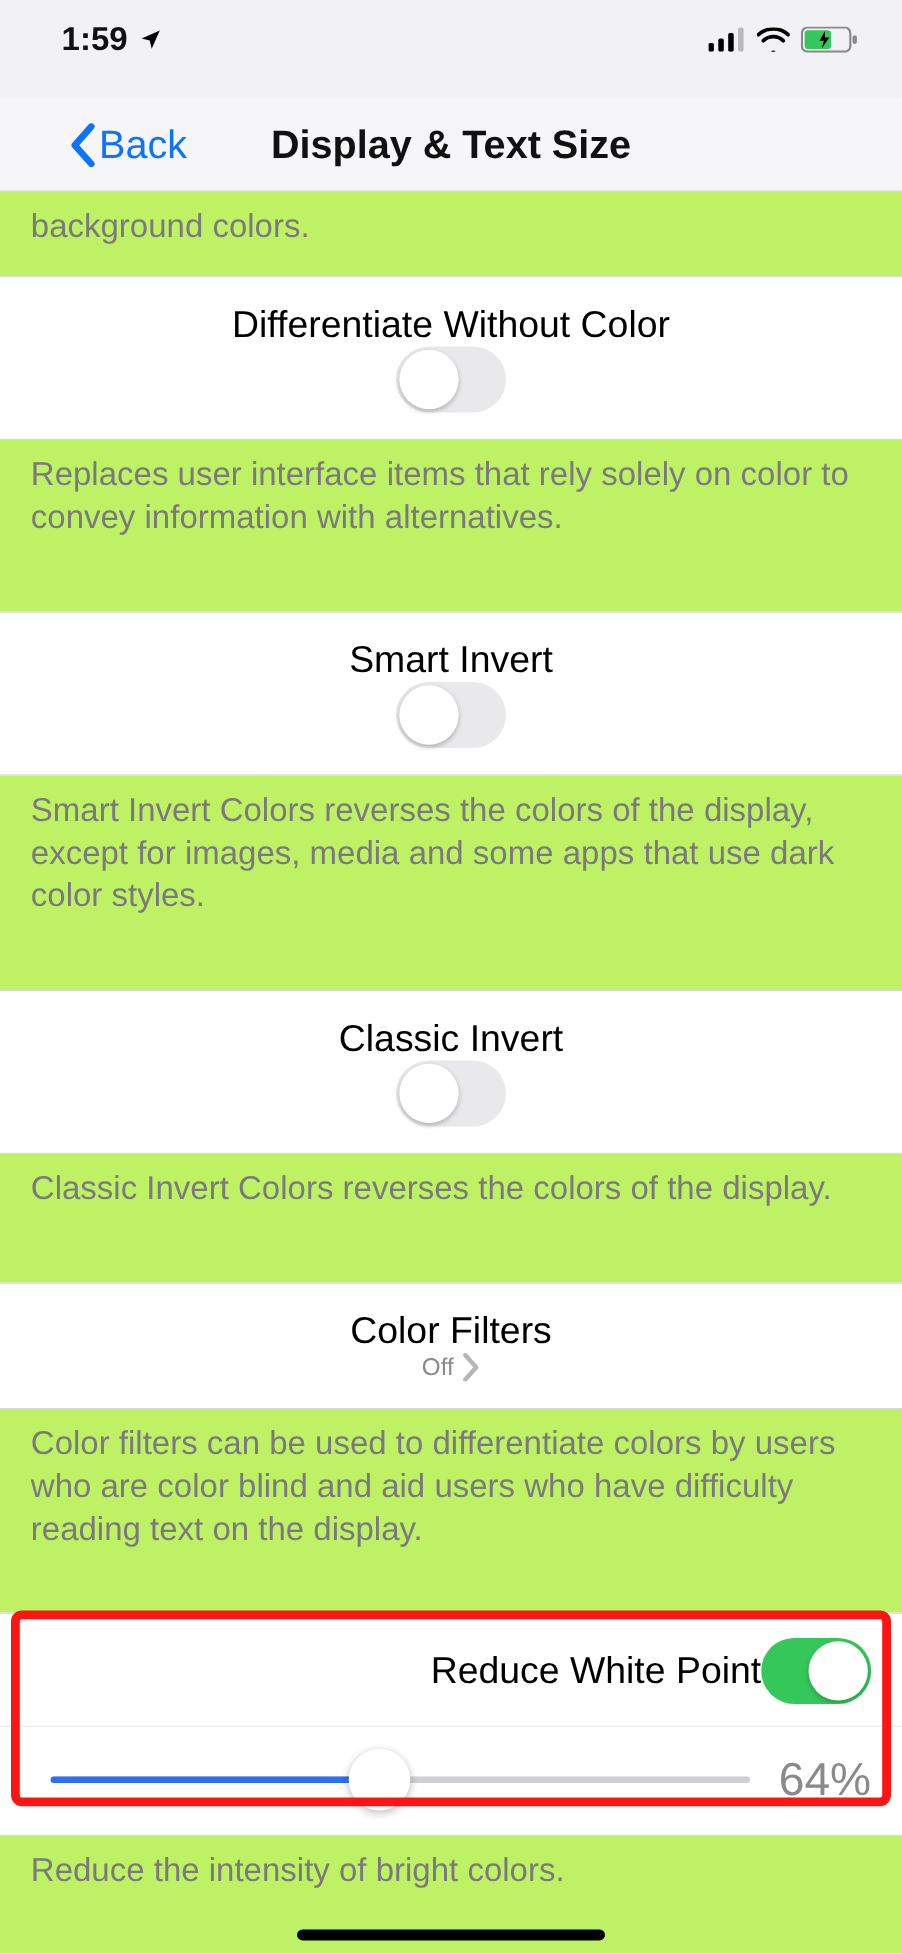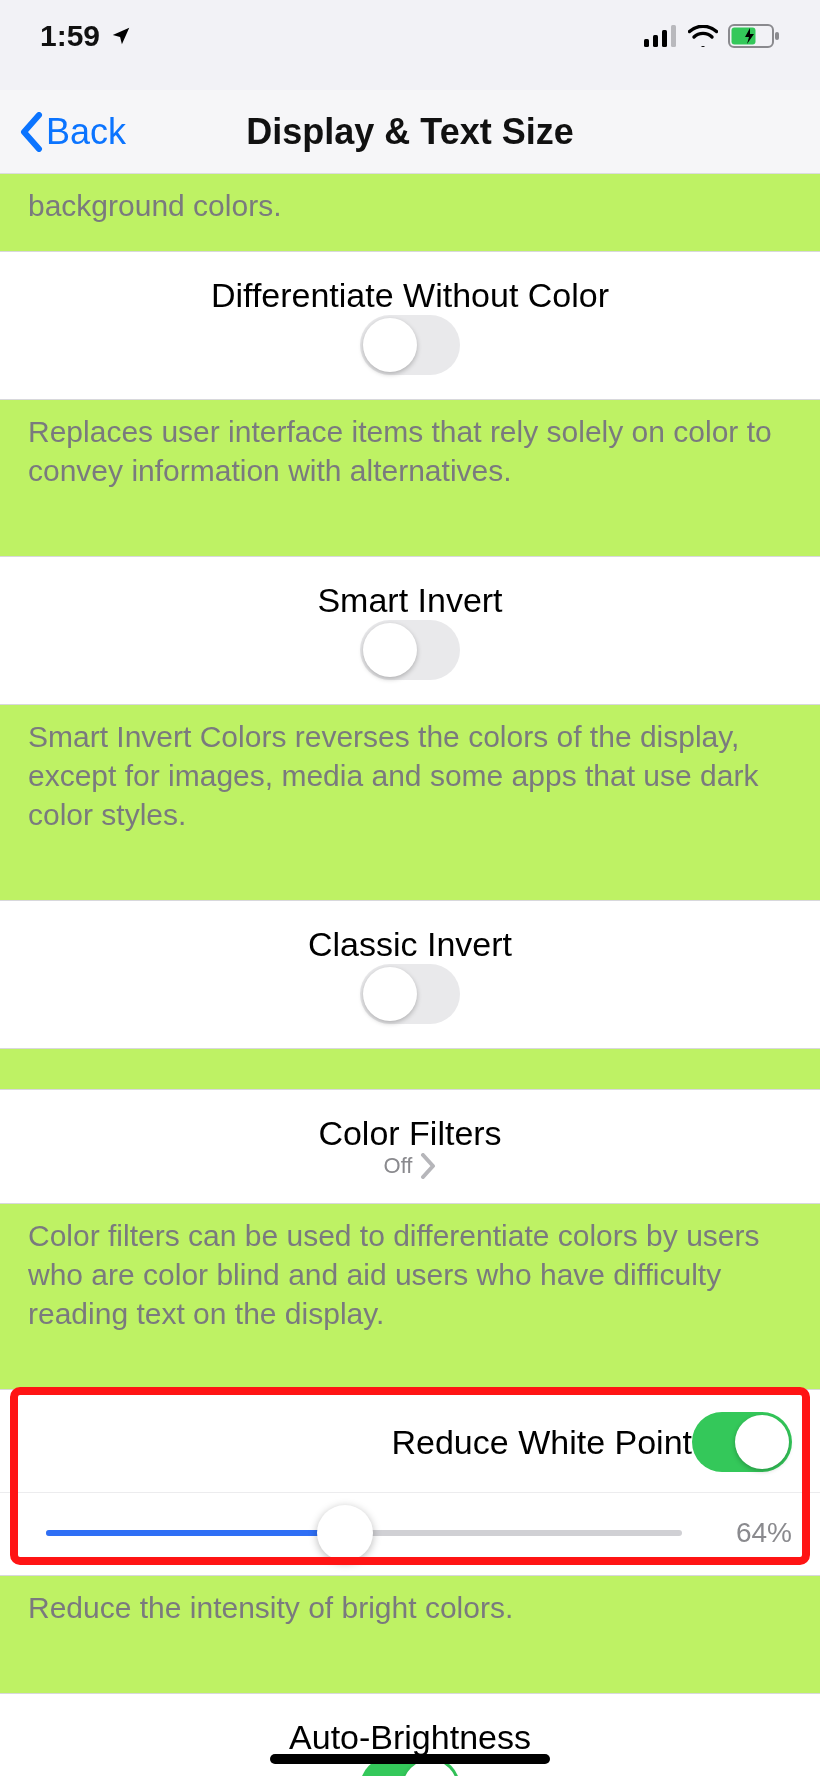--- a/index.html
+++ b/index.html
@@ -1,27 +1,27 @@
 <!DOCTYPE html>
 <html><head>
 <meta charset="utf-8">
 <style>
   * { box-sizing: border-box; margin: 0; padding: 0; }
   html, body { width: 820px; height: 1776px; font-family: -apple-system, "Helvetica Neue", Helvetica, Arial, sans-serif; background: #f2f2f6; overflow: hidden; }
   body { position: relative; color: #111; }
 
   
-  .status-bar { position: absolute; top: 0; left: 0; right: 0; height: 72px; display: flex; align-items: center; justify-content: space-between; padding: 0 40px; font-size: 30px; font-weight: 600; }
+  .status-bar { position: absolute; top: 0; left: 16px; right: 0; height: 72px; display: flex; align-items: center; justify-content: space-between; padding: 0 40px; font-size: 30px; font-weight: 600; }
   .status-left { display: flex; align-items: center; gap: 10px; }
   .status-right { display: flex; align-items: center; gap: 10px; }
   .status-right svg { display: block; }
 
   
   .nav-header { position: absolute; top: 90px; left: 0; right: 0; height: 84px; display: flex; align-items: center; border-bottom: 1px solid #dcdcde; background: #f6f6f8; }
-  .back-btn { display: flex; align-items: center; color: #0b74ff; font-size: 36px; padding-left: 18px; gap: 2px; }
+  .back-btn { display: flex; align-items: center; color: #0b74ff; font-size: 36px; padding-left: 18px; gap: 2px; margin-left: 44px; }
   .nav-title { position: absolute; left: 0; right: 0; text-align: center; font-size: 36px; font-weight: 700; pointer-events: none; }
 
   
   .content { position: absolute; top: 174px; left: 0; right: 0; bottom: 0; background: #bef264; }
 
   .footer-text { font-size: 30px; color: #7a7a7e; padding: 12px 28px 26px 28px; line-height: 1.3; }
 
   .cell { background: #fff; border-top: 1px solid #d8d8dc; border-bottom: 1px solid #d8d8dc; padding: 24px 28px; display: flex; align-items: center; justify-content: space-between; min-height: 90px; flex-direction: column; }
   .cell + .footer-text { margin-top: 0; }
   .cell-label { font-size: 34px; color: #000; }
@@ -38,21 +38,21 @@
   .chevron { width: 16px; height: 26px; }
 
   
   .rwp-wrap { position: relative; margin-top: 30px; }
   .highlight-box { position: absolute; left: 10px; right: 10px; top: -2px; height: 178px; border: 8px solid #ff1414; border-radius: 10px; pointer-events: none; z-index: 5; }
   .rwp-cell { background: #fff; border-top: 1px solid #d8d8dc; padding: 22px 28px 20px 28px; display: flex; align-items: center; justify-content: flex-end; }
   .slider-row { background: #fff; border-bottom: 1px solid #d8d8dc; padding: 24px 28px 26px 46px; display: flex; align-items: center; gap: 20px; border-top: 1px solid #ececee; }
   .slider { position: relative; flex: 1; height: 6px; background: #d0d0d4; border-radius: 3px; }
   .slider-fill { position: absolute; left: 0; top: 0; bottom: 0; border-radius: 3px; background: #2f6ff5; }
   .slider-thumb { position: absolute; top: 50%; width: 56px; height: 56px; border-radius: 50%; background: #fff; box-shadow: 0 2px 8px rgba(0,0,0,.28); transform: translate(-50%, -50%); }
-  .slider-pct { font-size: 28px; color: #8a8a8e; min-width: 90px; text-align: right; }
+  .slider-pct { font-size: 42px; color: #8a8a8e; min-width: 90px; text-align: right; }
 
   .section-gap { height: 40px; }
 
   
   .home-indicator { position: absolute; bottom: 12px; left: 50%; transform: translateX(-50%); width: 280px; height: 10px; background: #000; border-radius: 6px; }
 </style>
 </head>
 <body>
 
 <div class="status-bar">
@@ -116,20 +116,21 @@
   <div class="footer-text">Smart Invert Colors reverses the colors of the display, except for images, media and some apps that use dark color styles.</div>
 
   <div class="section-gap"></div>
 
   <div class="cell">
     <span class="cell-label">Classic Invert</span>
     <div class="switch off">
         <div class="knob"></div>
       </div>
   </div>
+  <div class="footer-text">Classic Invert Colors reverses the colors of the display.</div>
 
   <div class="section-gap"></div>
 
   <div class="cell">
     <span class="cell-label">Color Filters</span>
     <span class="cell-value">
       <span>Off</span>
       <svg class="chevron" viewBox="0 0 16 26">
           <path d="M3 2 L13 13 L3 24" stroke="#b6b6ba" stroke-width="4" fill="none" stroke-linecap="round" stroke-linejoin="round"></path>
         </svg>

